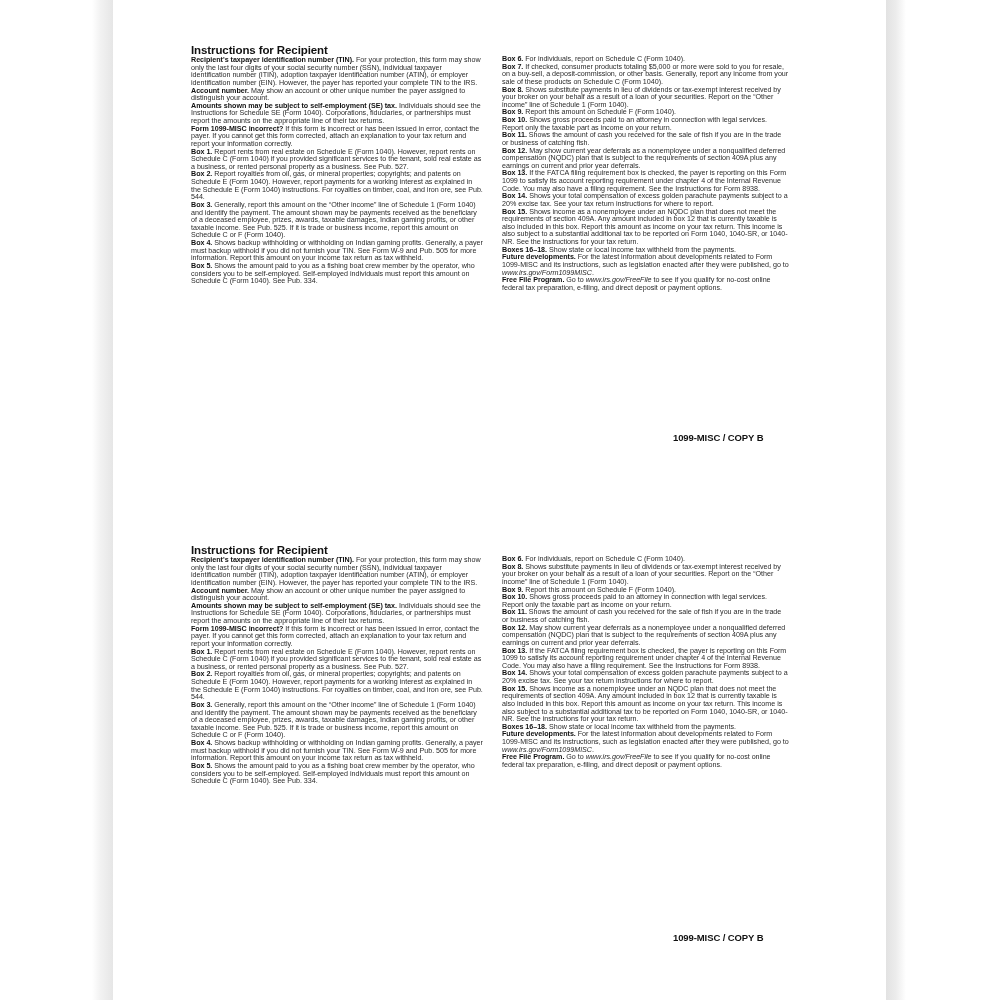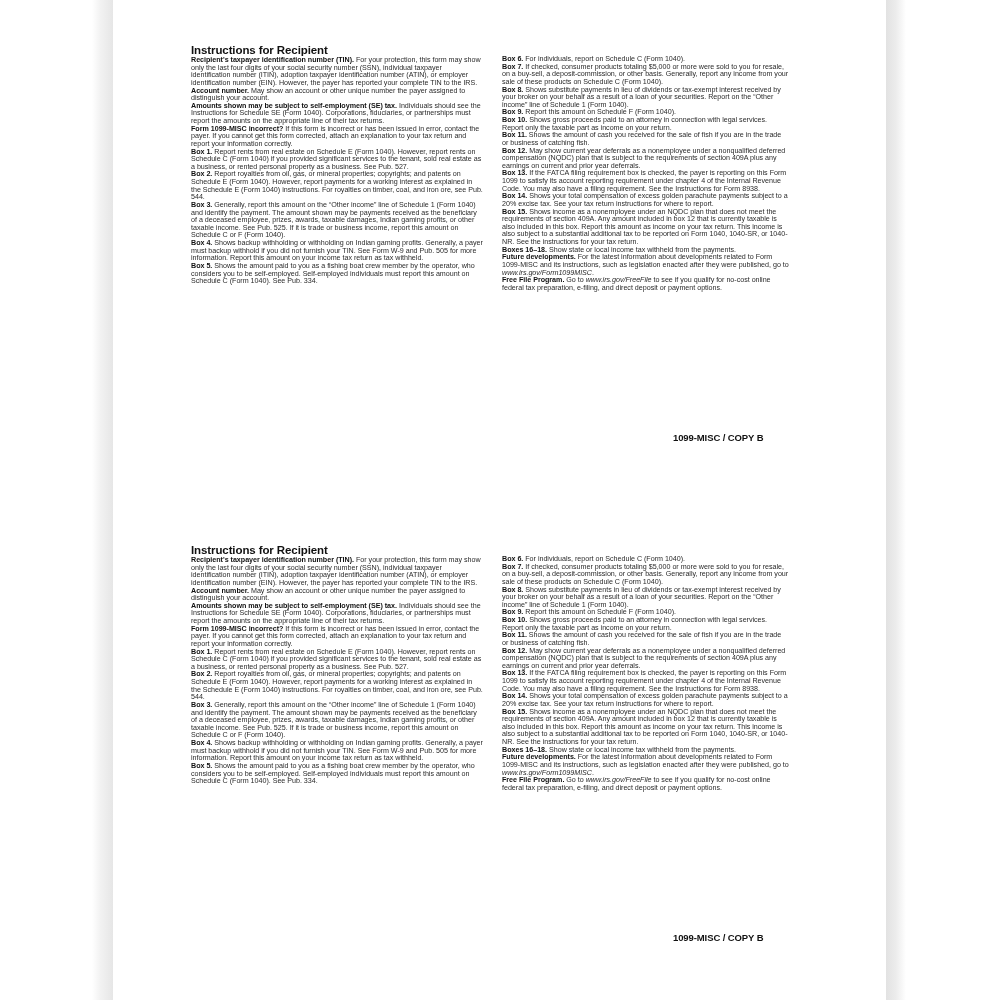--- a/index.html
+++ b/index.html
@@ -141,21 +141,20 @@
       <p class="para"><b>Amounts shown may be subject to self-employment (SE) tax.</b><span> Individuals should see the Instructions for Schedule SE (Form 1040). Corporations, fiduciaries, or partnerships must report the amounts on the appropriate line of their tax returns.</span></p>
       <p class="para"><b>Form 1099-MISC incorrect?</b><span> If this form is incorrect or has been issued in error, contact the payer. If you cannot get this form corrected, attach an explanation to your tax return and report your information correctly.</span></p>
       <p class="para"><b>Box 1.</b><span> Report rents from real estate on Schedule E (Form 1040). However, report rents on Schedule C (Form 1040) if you provided significant services to the tenant, sold real estate as a business, or rented personal property as a business. See Pub. 527.</span></p>
       <p class="para"><b>Box 2.</b><span> Report royalties from oil, gas, or mineral properties; copyrights; and patents on Schedule E (Form 1040). However, report payments for a working interest as explained in the Schedule E (Form 1040) instructions. For royalties on timber, coal, and iron ore, see Pub. 544.</span></p>
       <p class="para"><b>Box 3.</b><span> Generally, report this amount on the “Other income” line of Schedule 1 (Form 1040) and identify the payment. The amount shown may be payments received as the beneficiary of a deceased employee, prizes, awards, taxable damages, Indian gaming profits, or other taxable income. See Pub. 525. If it is trade or business income, report this amount on Schedule C or F (Form 1040).</span></p>
       <p class="para"><b>Box 4.</b><span> Shows backup withholding or withholding on Indian gaming profits. Generally, a payer must backup withhold if you did not furnish your TIN. See Form W-9 and Pub. 505 for more information. Report this amount on your income tax return as tax withheld.</span></p>
       <p class="para"><b>Box 5.</b><span> Shows the amount paid to you as a fishing boat crew member by the operator, who considers you to be self-employed. Self-employed individuals must report this amount on Schedule C (Form 1040). See Pub. 334.</span></p>
     </div>
     <div class="col col-right">
       <p class="para"><b>Box 6.</b><span> For individuals, report on Schedule C (Form 1040).</span></p>
-      <p class="para"><b>Box 7.</b><span> If checked, consumer products totaling $5,000 or more were sold to you for resale, on a buy-sell, a deposit-commission, or other basis. Generally, report any income from your sale of these products on Schedule C (Form 1040).</span></p>
       <p class="para"><b>Box 8.</b><span> Shows substitute payments in lieu of dividends or tax-exempt interest received by your broker on your behalf as a result of a loan of your securities. Report on the “Other income” line of Schedule 1 (Form 1040).</span></p>
       <p class="para"><b>Box 9.</b><span> Report this amount on Schedule F (Form 1040).</span></p>
       <p class="para"><b>Box 10.</b><span> Shows gross proceeds paid to an attorney in connection with legal services. Report only the taxable part as income on your return.</span></p>
       <p class="para"><b>Box 11.</b><span> Shows the amount of cash you received for the sale of fish if you are in the trade or business of catching fish.</span></p>
       <p class="para"><b>Box 12.</b><span> May show current year deferrals as a nonemployee under a nonqualified deferred compensation (NQDC) plan that is subject to the requirements of section 409A plus any earnings on current and prior year deferrals.</span></p>
       <p class="para"><b>Box 13.</b><span> If the FATCA filing requirement box is checked, the payer is reporting on this Form 1099 to satisfy its account reporting requirement under chapter 4 of the Internal Revenue Code. You may also have a filing requirement. See the Instructions for Form 8938.</span></p>
       <p class="para"><b>Box 14.</b><span> Shows your total compensation of excess golden parachute payments subject to a 20% excise tax. See your tax return instructions for where to report.</span></p>
       <p class="para"><b>Box 15.</b><span> Shows income as a nonemployee under an NQDC plan that does not meet the requirements of section 409A. Any amount included in box 12 that is currently taxable is also included in this box. Report this amount as income on your tax return. This income is also subject to a substantial additional tax to be reported on Form 1040, 1040-SR, or 1040-NR. See the instructions for your tax return.</span></p>
       <p class="para"><b>Boxes 16–18.</b><span> Show state or local income tax withheld from the payments.</span></p>
       <p class="para"><b>Future developments.</b><span> For the latest information about developments related to Form 1099-MISC and its instructions, such as legislation enacted after they were published, go to </span><i>www.irs.gov/Form1099MISC</i><span>.</span></p>

